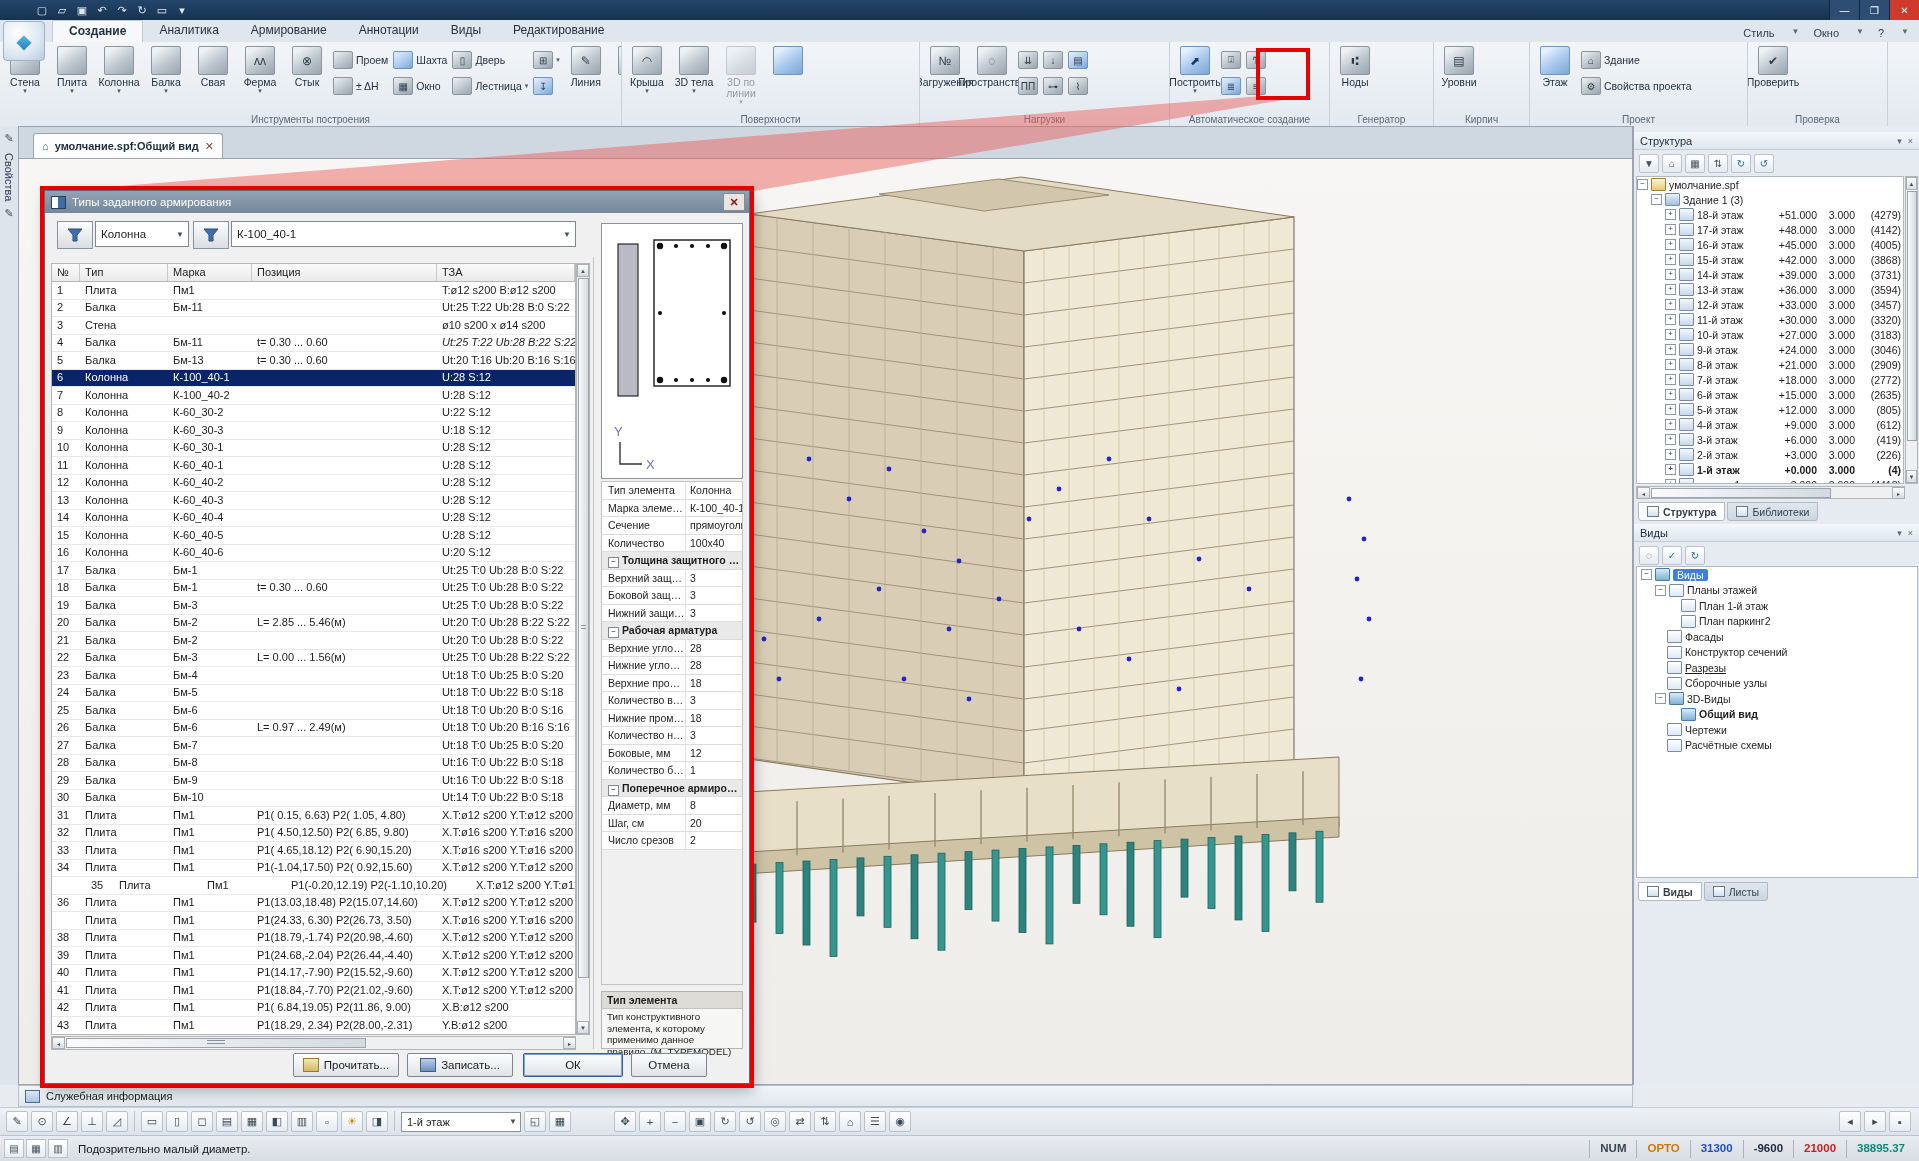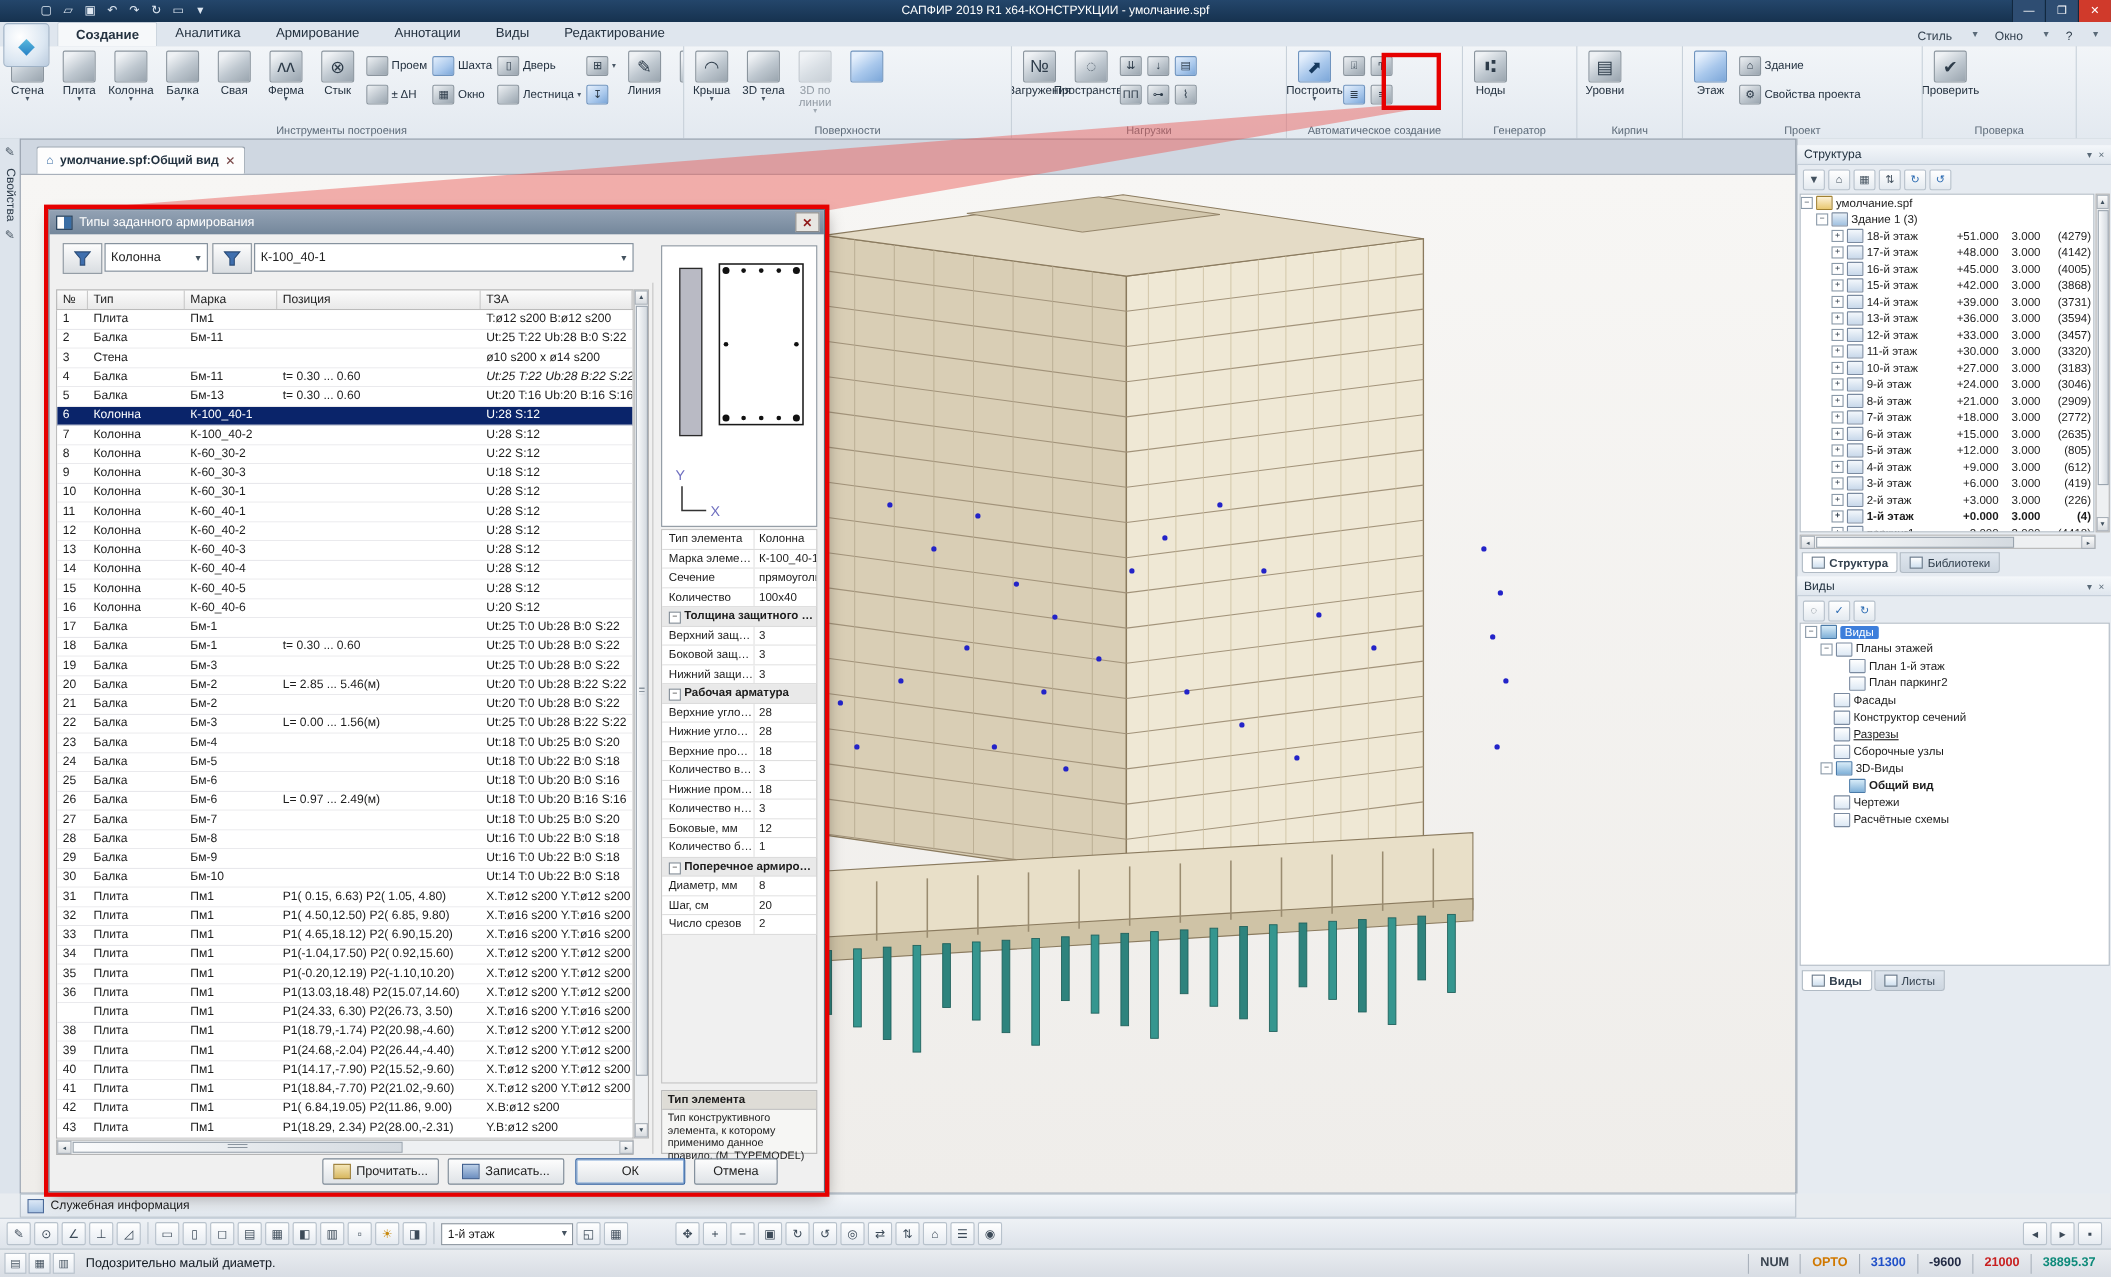--- a/index.html
+++ b/index.html
@@ -32,21 +32,21 @@
   #ribbon{left:0;top:42px;width:1919px;height:84px;background:linear-gradient(#f2f5f8,#e3e9f0);border-bottom:1px solid #b8c2cc;display:flex}
   .rgroup{position:relative;height:84px;border-right:1px solid #c8d1da;box-sizing:border-box;flex:none}
   .grow{display:flex;align-items:flex-start;height:64px;padding:2px 2px 0;gap:1px;overflow:hidden}
   .glabel{position:absolute;left:0;right:0;bottom:1px;text-align:center;font-size:10px;color:#5b6977;
           white-space:nowrap;overflow:hidden}
   .rbig{width:46px;flex:none;display:flex;flex-direction:column;align-items:center;padding-top:2px;border-radius:2px}
   .blbl{font-size:10.5px;color:#243240;text-align:center;line-height:11px;white-space:pre-line;margin-top:2px}
   .barr{font-size:7px;color:#4a5866;line-height:6px}
   .bic{width:28px;height:27px;background:linear-gradient(145deg,#eef1f4 15%,#bfc8d0 55%,#99a4ae);
        border:1px solid #8b959e;border-radius:2px;display:flex;align-items:center;justify-content:center;
-       font-size:16px;color:#2e3c4a;flex:none}
+       font-size:12px;color:#2e3c4a;flex:none}
   .bic.blue{background:linear-gradient(145deg,#e4effc 15%,#a9c8ec 55%,#7ba6d8);border-color:#6f94bf;color:#173a5e}
   .rstack{display:flex;flex-direction:column;justify-content:space-between;gap:2px;padding-top:4px;flex:none}
   .rsm{display:flex;align-items:center;gap:3px;height:24px;padding:0 2px;border-radius:2px}
   .sic{width:18px;height:16px;background:linear-gradient(145deg,#eef1f4,#b9c2ca 60%,#9aa5af);
        border:1px solid #8b959e;border-radius:2px;flex:none;display:flex;align-items:center;justify-content:center;font-size:10px;color:#2e3c4a}
   .sic.blue{background:linear-gradient(145deg,#e4effc,#a9c8ec 60%,#7ba6d8);border-color:#6f94bf}
   .slbl{font-size:10.5px;color:#243240;white-space:nowrap}
   .sarr{font-size:7px;color:#4a5866}
   .dis{opacity:.45}
   
@@ -167,21 +167,20 @@
   <div id="qicons">
       <div class="qicon">▢</div>
       <div class="qicon">▱</div>
       <div class="qicon">▣</div>
       <div class="qicon">↶</div>
       <div class="qicon">↷</div>
       <div class="qicon">↻</div>
       <div class="qicon">▭</div>
       <div class="qicon">▾</div>
     </div>
-  <div id="wtitle">САПФИР 2019 R1 x64-КОНСТРУКЦИИ - умолчание.spf</div>
   <div id="winbtns">
     <div class="wbtn">—</div>
     <div class="wbtn">❐</div>
     <div class="wbtn close">✕</div>
   </div>
 </div>
 
 <div id="tabsrow" class="abs">
   <div id="applogo">
       <span>◆</span>
@@ -1135,21 +1134,21 @@
         <div class="tcell" style="width: 138px;">X.T:ø16 s200 Y.T:ø16 s200</div>
       </div>
       <div class="trow ">
         <div class="tcell" style="width: 28px;">34</div>
         <div class="tcell" style="width: 88px;">Плита</div>
         <div class="tcell" style="width: 84px;">Пм1</div>
         <div class="tcell" style="width: 185px;">P1(-1.04,17.50) P2( 0.92,15.60)</div>
         <div class="tcell" style="width: 138px;">X.T:ø12 s200 Y.T:ø12 s200</div>
       </div>
       <div class="trow ">
-        <div class="tcell" style="width: 28px;">35</div>
+        <div class="tcell" style="width: 28px; margin-left: 34px;">35</div>
         <div class="tcell" style="width: 88px;">Плита</div>
         <div class="tcell" style="width: 84px;">Пм1</div>
         <div class="tcell" style="width: 185px;">P1(-0.20,12.19) P2(-1.10,10.20)</div>
         <div class="tcell" style="width: 138px;">X.T:ø12 s200 Y.T:ø12 s200</div>
       </div>
       <div class="trow ">
         <div class="tcell" style="width: 28px;">36</div>
         <div class="tcell" style="width: 88px;">Плита</div>
         <div class="tcell" style="width: 84px;">Пм1</div>
         <div class="tcell" style="width: 185px;">P1(13.03,18.48) P2(15.07,14.60)</div>

